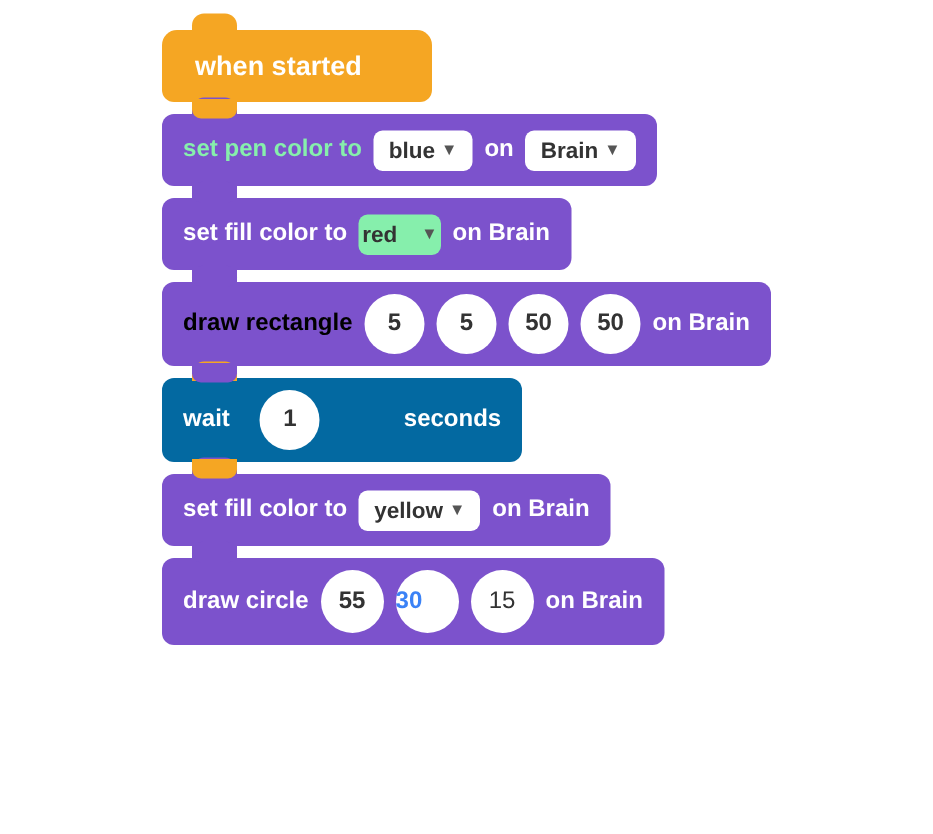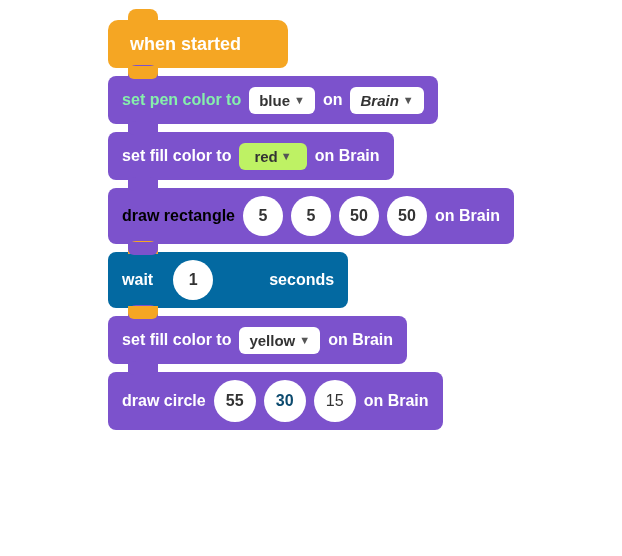--- a/index.html
+++ b/index.html
@@ -39,33 +39,33 @@
   <div style="position:relative; margin-bottom: 6px; margin-top:2px;">
     <div style="background:#7c52cc; border-radius:8px; padding:8px 14px; display:flex; align-items:center; gap:8px; position:relative; min-height:48px;">
       <div style="position:absolute; top:-11px; left:20px; width:30px; height:13px; background:#7c52cc; border-radius:8px 8px 0 0; z-index:0;"></div>
       <div style="position:absolute; bottom:-11px; left:20px; width:30px; height:13px; background:#7c52cc; border-radius:0 0 6px 6px; z-index:2;"></div>
       <span style="font-size:16px; font-weight:700; color:#86efac; white-space:nowrap;">set pen color to</span>
       <button style="display:inline-flex; align-items:center; background:#fff; border-radius:6px; padding:5px 10px; gap:4px; font-size:15px; font-weight:700; color:#333; border:none; cursor:pointer;">
         <span>blue</span>
         <span style="font-size:11px; color:#555;">▼</span>
       </button>
       <span style="font-size:16px; font-weight:700; color:#fff;">on</span>
-      <button style="display:inline-flex; align-items:center; background:#fff; border-radius:6px; padding:5px 10px; gap:4px; font-size:15px; font-weight:700; color:#333; border:none; cursor:pointer;font-style:italic;">
+      <button style="display:inline-flex; align-items:center; background:#fff; border-radius:6px; padding:5px 10px; gap:4px; font-size:15px; font-weight:700; color:#333; border:none; cursor:pointer;">
         <span>Brain</span>
         <span style="font-size:11px; color:#555;">▼</span>
       </button>
     </div>
   </div>
 
   <div style="position:relative; margin-bottom: 6px; margin-top:2px;">
     <div style="background:#7c52cc; border-radius:8px; padding:8px 14px; display:flex; align-items:center; gap:8px; position:relative; min-height:48px;">
       <div style="position:absolute; top:-11px; left:20px; width:30px; height:13px; background:#7c52cc; border-radius:8px 8px 0 0; z-index:0;"></div>
       <div style="position:absolute; bottom:-11px; left:20px; width:30px; height:13px; background:#7c52cc; border-radius:0 0 6px 6px; z-index:2;"></div>
       <span style="font-size:16px; font-weight:700; color:#fff; white-space:nowrap;">set fill color to</span>
-      <button style="display:inline-flex; align-items:center; background:#bef264; border-radius:6px; padding:5px 15px; gap:3px; font-size:15px; font-weight:700; color:#333; border:none; cursor:pointer;">
+      <button style="display:inline-flex; align-items:center; background:#86efac; border-radius:6px; padding:5px 2px; gap:16px; font-size:15px; font-weight:700; color:#333; border:none; cursor:pointer;">
         <span>red</span>
         <span style="font-size:11px; color:#555;">▼</span>
       </button>
       <span style="font-size:16px; font-weight:700; color:#fff;">on Brain</span>
     </div>
   </div>
 
   <div style="position:relative; margin-bottom: 6px; margin-top:2px;">
     <div style="background:#7c52cc; border-radius:8px; padding:8px 14px; display:flex; align-items:center; gap:8px; position:relative; min-height:48px;">
       <div style="position:absolute; top:-11px; left:20px; width:30px; height:13px; background:#7c52cc; border-radius:8px 8px 0 0; z-index:0;"></div>
@@ -112,21 +112,21 @@
     </div>
   </div>
 
   <div style="position:relative; margin-top:2px;">
     <div style="background:#7c52cc; border-radius:8px; padding:8px 14px; display:flex; align-items:center; gap:8px; position:relative; min-height:48px;">
       <div style="position:absolute; top:-11px; left:20px; width:30px; height:13px; background:#7c52cc; border-radius:8px 8px 0 0; z-index:0;"></div>
       <span style="font-size:16px; font-weight:700; color:#fff; white-space:nowrap;">draw circle</span>
       <button style="display:inline-flex; align-items:center; justify-content:center; background:#fff; border-radius:50%; width:42px; height:42px; font-size:16px; font-weight:700; color:#333; border:none; cursor:pointer;">
         <span>55</span>
       </button>
-      <button style="display:inline-flex; align-items:center; justify-content:center; background:#fff; border-radius:50%; width:42px; height:42px; font-size:16px; font-weight:700; color:#0c4a6e; border:none; cursor:pointer;">
+      <button style="display:inline-flex; align-items:center; justify-content:flex-start; background:#fff; border-radius:50%; width:42px; height:42px; font-size:16px; font-weight:700; color:#3b82f6; border:none; cursor:pointer;">
         <span>30</span>
       </button>
       <button style="display:inline-flex; align-items:center; justify-content:center; background:#fff; border-radius:50%; width:42px; height:42px; font-size:16px; font-weight:400; color:#333; border:none; cursor:pointer;">
         <span>15</span>
       </button>
       <span style="font-size:16px; font-weight:700; color:#fff;">on Brain</span>
     </div>
   </div>
 
 </div>

